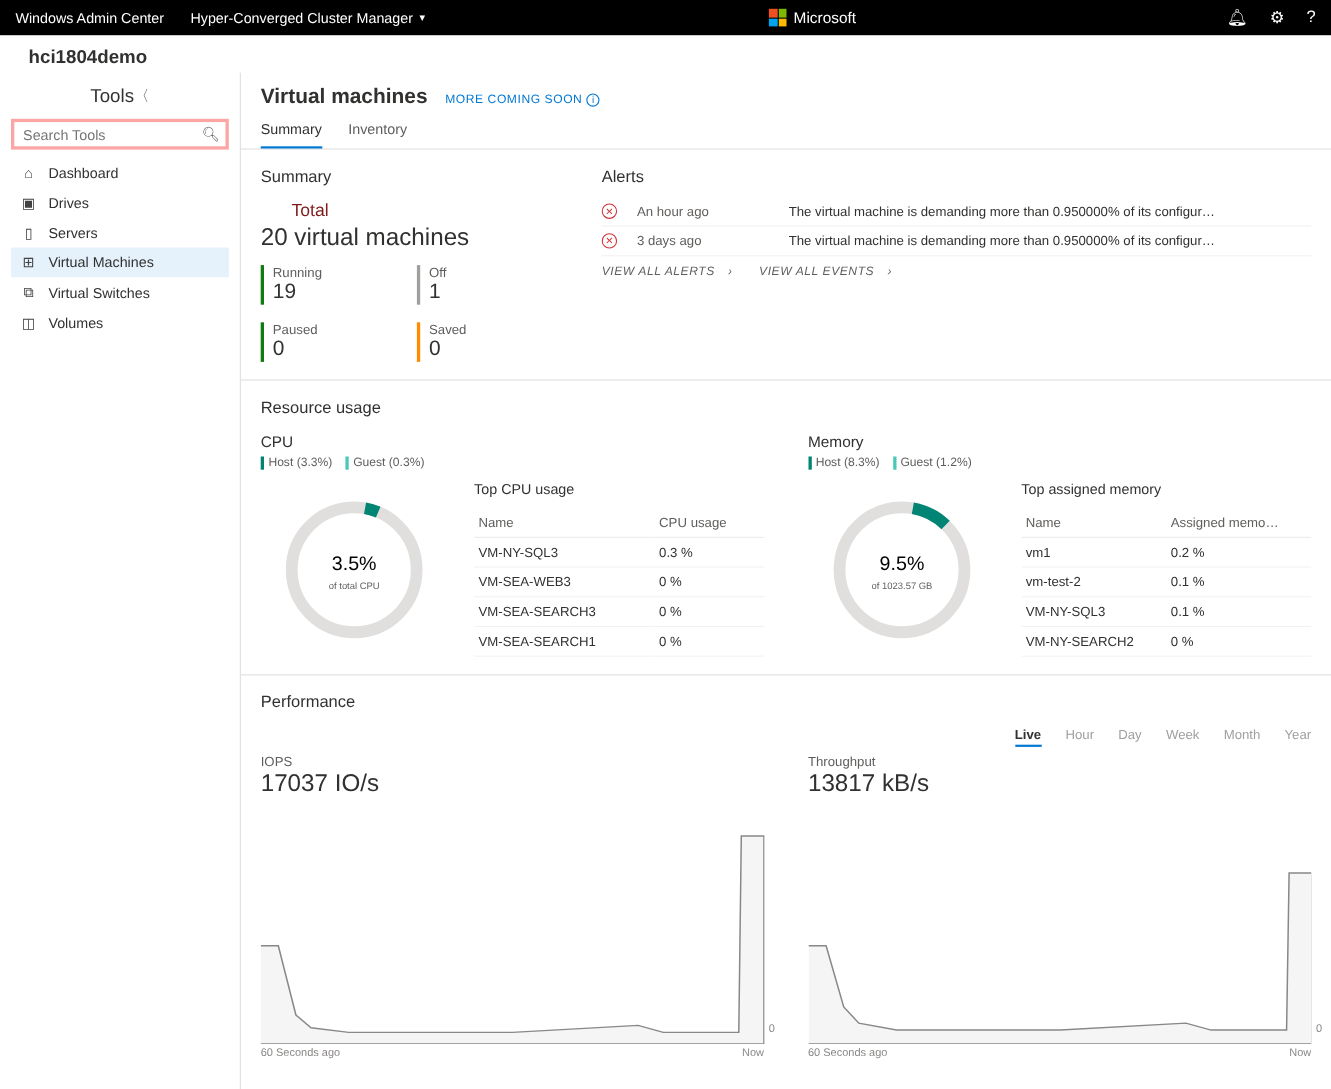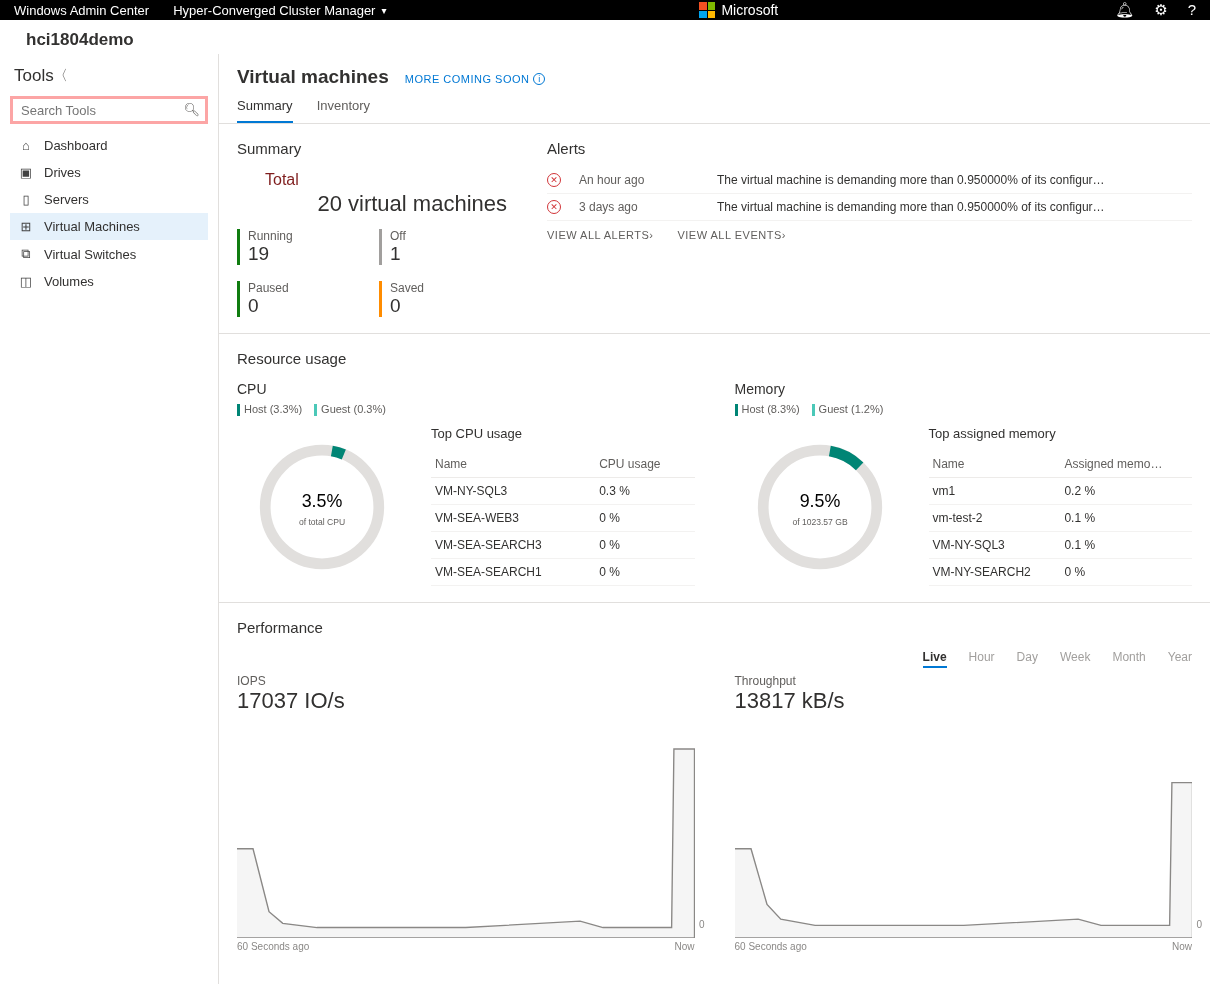--- a/index.html
+++ b/index.html
@@ -1,38 +1,38 @@
 <!DOCTYPE html>
 <html><head>
 <meta charset="utf-8">
 <style>
 * { box-sizing: border-box; margin: 0; padding: 0; font-family: 'Segoe UI', Tahoma, sans-serif; }
 body { background: #fff; width: 1210px; height: 990px; overflow: hidden; color: #323130; font-size: 13px; }
 
 
-.topbar { background: #000; color: #fff; height: 20px; display: flex; align-items: center; padding: 0 14px; }
+.topbar { background: #000; color: #fff; height: 32px; display: flex; align-items: center; padding: 0 14px; }
 .topbar .brand { font-size: 13px; margin-right: 24px; }
 .topbar .cluster { font-size: 13px; display: flex; align-items: center; cursor: pointer; }
 .topbar .cluster .chev { margin-left: 6px; font-size: 10px; }
 .topbar .spacer { flex: 1; }
 .topbar .mslogo { display: flex; align-items: center; gap: 6px; font-size: 14px; }
 .topbar .mslogo .squares { width: 16px; height: 16px; display: grid; grid-template-columns: 1fr 1fr; grid-template-rows: 1fr 1fr; gap: 1px; }
 .topbar .mslogo .sq { width: 100%; height: 100%; }
 .topbar .right-icons { display: flex; gap: 20px; margin-left: 24px; }
 .topbar .right-icons span { cursor: pointer; font-size: 15px; }
 
 
 .cluster-title { padding: 10px 26px 4px 26px; font-size: 17px; font-weight: 600; }
 
 
 .layout { display: flex; height: calc(100% - 60px); }
 
 
 .sidebar { width: 218px; padding: 8px 10px 0 10px; border-right: none; }
-.sidebar .tools-hdr { display: flex; align-items: center; justify-content: flex-start; padding: 4px 4px 10px 4px; }
+.sidebar .tools-hdr { display: flex; align-items: center; justify-content: center; padding: 4px 4px 10px 4px; }
 .sidebar .tools-hdr .txt { font-size: 17px; font-weight: 400; }
 .sidebar .tools-hdr .collapse { cursor: pointer; color: #605e5c; font-size: 14px; }
 .sidebar .search-wrap { position: relative; margin-bottom: 8px; }
 .sidebar .search-wrap input { width: 100%; height: 28px; border: 3px solid #fca5a5; padding: 0 44px 0 8px; font-size: 13px; outline: none; }
 .sidebar .search-wrap .sicon { position: absolute; right: 8px; top: 6px; color: #605e5c; }
 .sidebar ul { list-style: none; }
 .sidebar li { display: flex; align-items: center; gap: 10px; padding: 6px 8px; cursor: pointer; font-size: 13px; color: #323130; }
 .sidebar li.active { background: #e5f1fb; }
 .sidebar li .icon { width: 16px; text-align: center; color: #424242; }
 
@@ -47,37 +47,37 @@
 .tabs .tab { font-size: 13px; color: #605e5c; padding-bottom: 8px; cursor: pointer; }
 .tabs .tab.active { color: #323130; border-bottom: 2px solid #0078d4; font-weight: 400; }
 
 .section { padding: 16px 18px; border-bottom: 1px solid #e1dfdd; }
 .section h2 { font-size: 15px; font-weight: 400; color: #323130; margin-bottom: 14px; }
 
 
 .summary-row { display: flex; gap: 40px; }
 .summary-col { flex: 0 0 270px; }
 .summary-col .lbl { font-size: 16px; color: #7f1d1d; margin-left: 28px; }
-.summary-col .big { font-size: 22px; font-weight: 300; margin-top: 2px; margin-bottom: 12px; text-align: right; }
+.summary-col .big { font-size: 22px; font-weight: 300; margin-top: 2px; margin-bottom: 12px; }
 .stat-grid { display: grid; grid-template-columns: 1fr 1fr; gap: 16px 14px; }
 .stat { border-left: 3px solid; padding-left: 8px; }
 .stat .l { font-size: 12px; color: #605e5c; }
 .stat .v { font-size: 19px; font-weight: 300; }
 .stat.green { border-color: #107c10; }
 .stat.gray  { border-color: #a19f9d; }
 .stat.orange{ border-color: #ff8c00; }
 
 .alerts-col { flex: 1; }
 .alerts-col h2 { font-size: 15px; font-weight: 400; margin-bottom: 10px; }
 .alert-row { display: flex; align-items: center; gap: 18px; padding: 6px 0; border-bottom: 1px solid #f3f2f1; font-size: 12px; cursor: pointer; }
 .alert-row .xicon { width: 14px; height: 14px; border: 1.5px solid #d13438; border-radius: 50%; color: #d13438; display: flex; align-items: center; justify-content: center; font-size: 9px; flex-shrink: 0; }
 .alert-row .when { width: 120px; color: #605e5c; }
 .alert-row .msg { color: #323130; white-space: nowrap; overflow: hidden; text-overflow: ellipsis; }
 .alert-links { display: flex; gap: 24px; margin-top: 8px; font-size: 11px; letter-spacing: .5px; color: #605e5c; }
-.alert-links span { cursor: pointer; display: flex; align-items: center; gap: 0; }
+.alert-links span { cursor: pointer; display: flex; align-items: center; gap: 12px; font-style: italic; }
 
 
 .resource-row { display: flex; gap: 40px; }
 .res-block { flex: 1; }
 .res-block h3 { font-size: 14px; font-weight: 400; margin-bottom: 6px; }
 .legend { font-size: 11px; color: #605e5c; display: flex; gap: 12px; margin-bottom: 10px; }
 .legend .tick { display:inline-block; width:3px; height:12px; margin-right:4px; vertical-align:middle; }
 .t-dark { background:#008575; }
 .t-light{ background:#4bc8b8; }
 .res-body { display: flex; gap: 24px; align-items: flex-start; }

